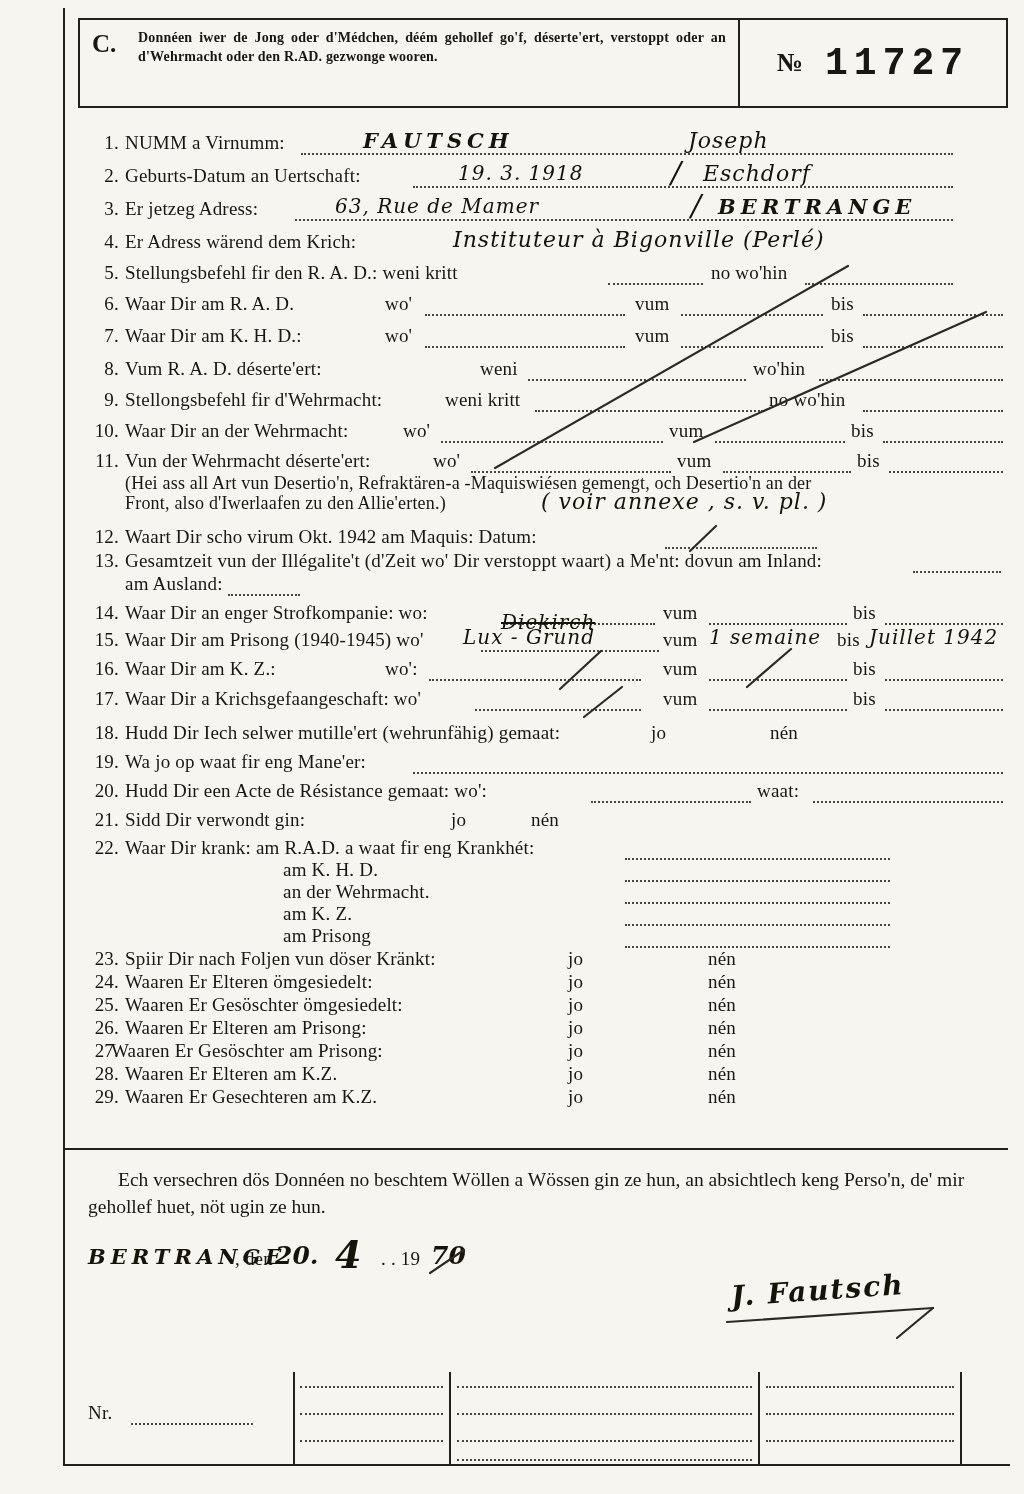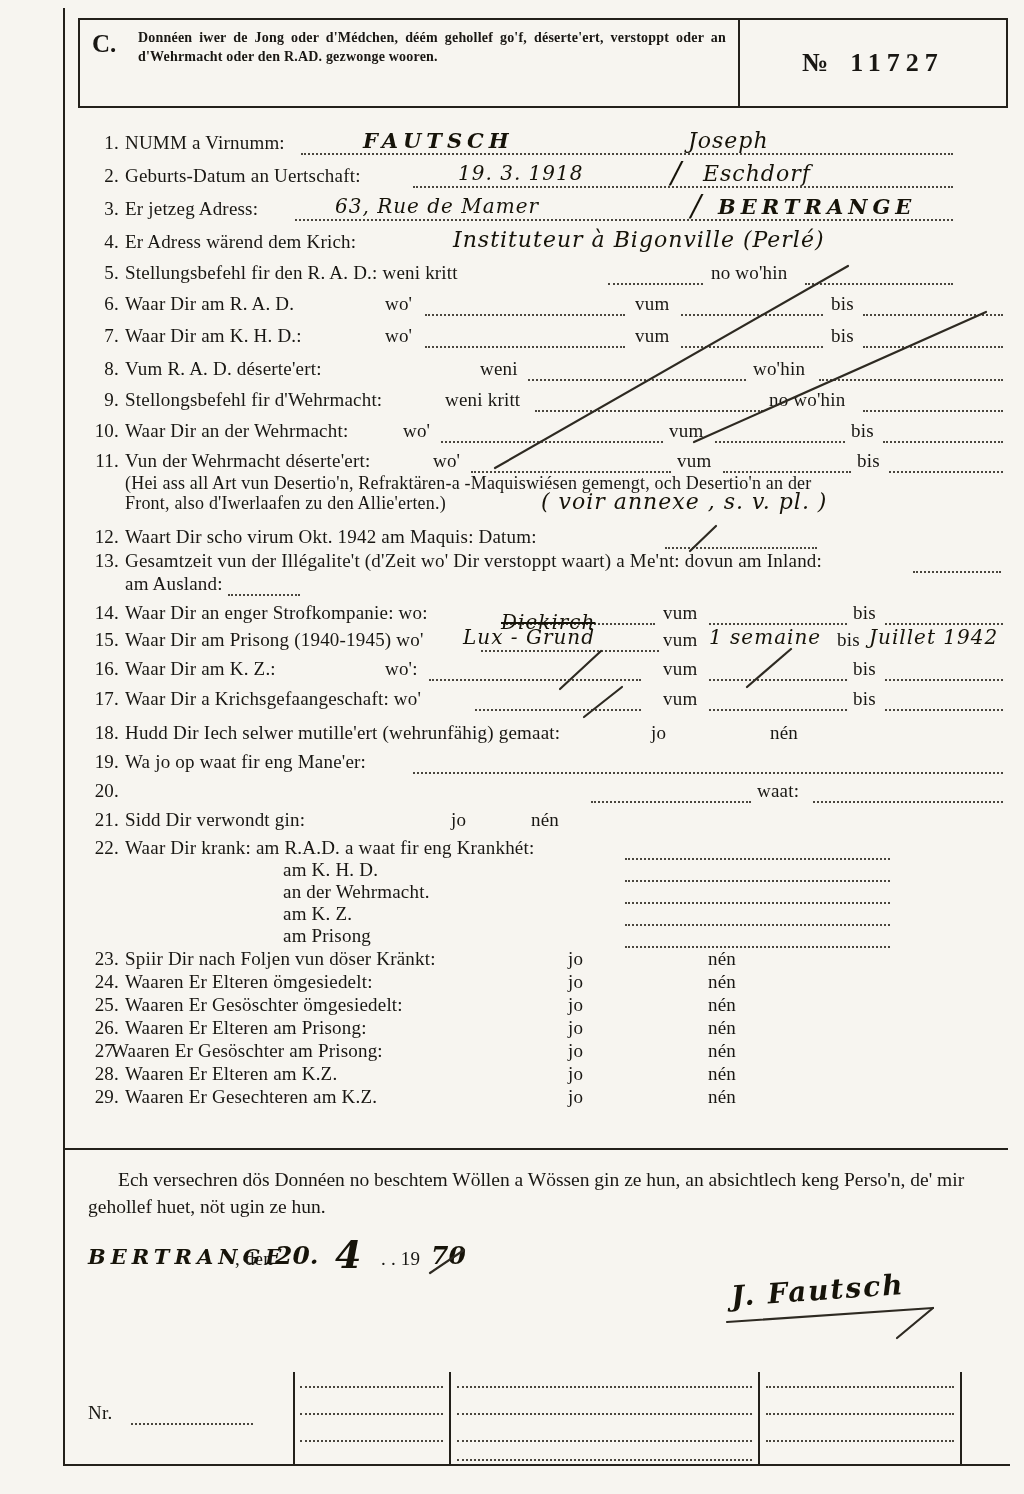--- a/index.html
+++ b/index.html
@@ -15,21 +15,21 @@
 
   
   .header-box   { position:absolute; left:78px; top:18px; width:930px; height:90px;
                   border:2px solid #24211b; display:flex; }
   .header-left  { flex:1; position:relative; padding:8px 12px 8px 58px; }
   .section-letter { position:absolute; left:12px; top:10px; font-size:25px; font-weight:700; }
   .header-desc  { font-size:14px; font-weight:700; line-height:1.38; text-align:justify; letter-spacing:0.2px; }
   .header-right { width:268px; border-left:2px solid #24211b; display:flex;
                   align-items:center; justify-content:center; gap:22px; }
   .no-sign      { font-size:26px; font-weight:700; }
-  .no-value     { font-size:26px; letter-spacing:6px; font-weight:600; }
+  .no-value     { font-size:38px; letter-spacing:6px; font-weight:600;font-family:Liberation Mono, monospace; }
 
   
   .row     { position:absolute; left:63px; width:947px; height:30px; font-size:19px; }
   .printed { position:absolute; top:0; white-space:nowrap; letter-spacing:0.2px; }
   .num     { position:absolute; left:20px; width:36px; text-align:right; top:0; }
   .dots    { position:absolute; top:21px; height:0; border-bottom:2px dotted #4a463e; }
   .hand    { position:absolute; top:-4px; white-space:nowrap;
              font-family:"DejaVu Serif", serif; font-style:italic; color:#161309; }
   .caps    { font-size:21px; letter-spacing:5px; font-weight:600; }
   .script  { font-size:20px; letter-spacing:1px; }
@@ -225,20 +225,21 @@
         <span class="printed " style="left: 588px;">jo</span>
         <span class="printed " style="left: 707px;">nén</span>
       </div>
       <div class="row" style="top: 751px;">
         <span class="printed num">19.</span>
         <span class="printed " style="left: 62px;">Wa jo op waat fir eng Mane'er:</span>
         <span class="dots" style="left: 350px; width: 590px;"></span>
       </div>
       <div class="row" style="top: 780px;">
         <span class="printed num">20.</span>
+        <span class="printed " style="left: 62px;">Hudd Dir een Acte de Résistance gemaat:   wo':</span>
         <span class="dots" style="left: 528px; width: 160px;"></span>
         <span class="printed " style="left: 694px;">waat:</span>
         <span class="dots" style="left: 750px; width: 190px;"></span>
       </div>
       <div class="row" style="top: 809px;">
         <span class="printed num">21.</span>
         <span class="printed " style="left: 62px;">Sidd Dir verwondt gin:</span>
         <span class="printed " style="left: 388px;">jo</span>
         <span class="printed " style="left: 468px;">nén</span>
       </div>

